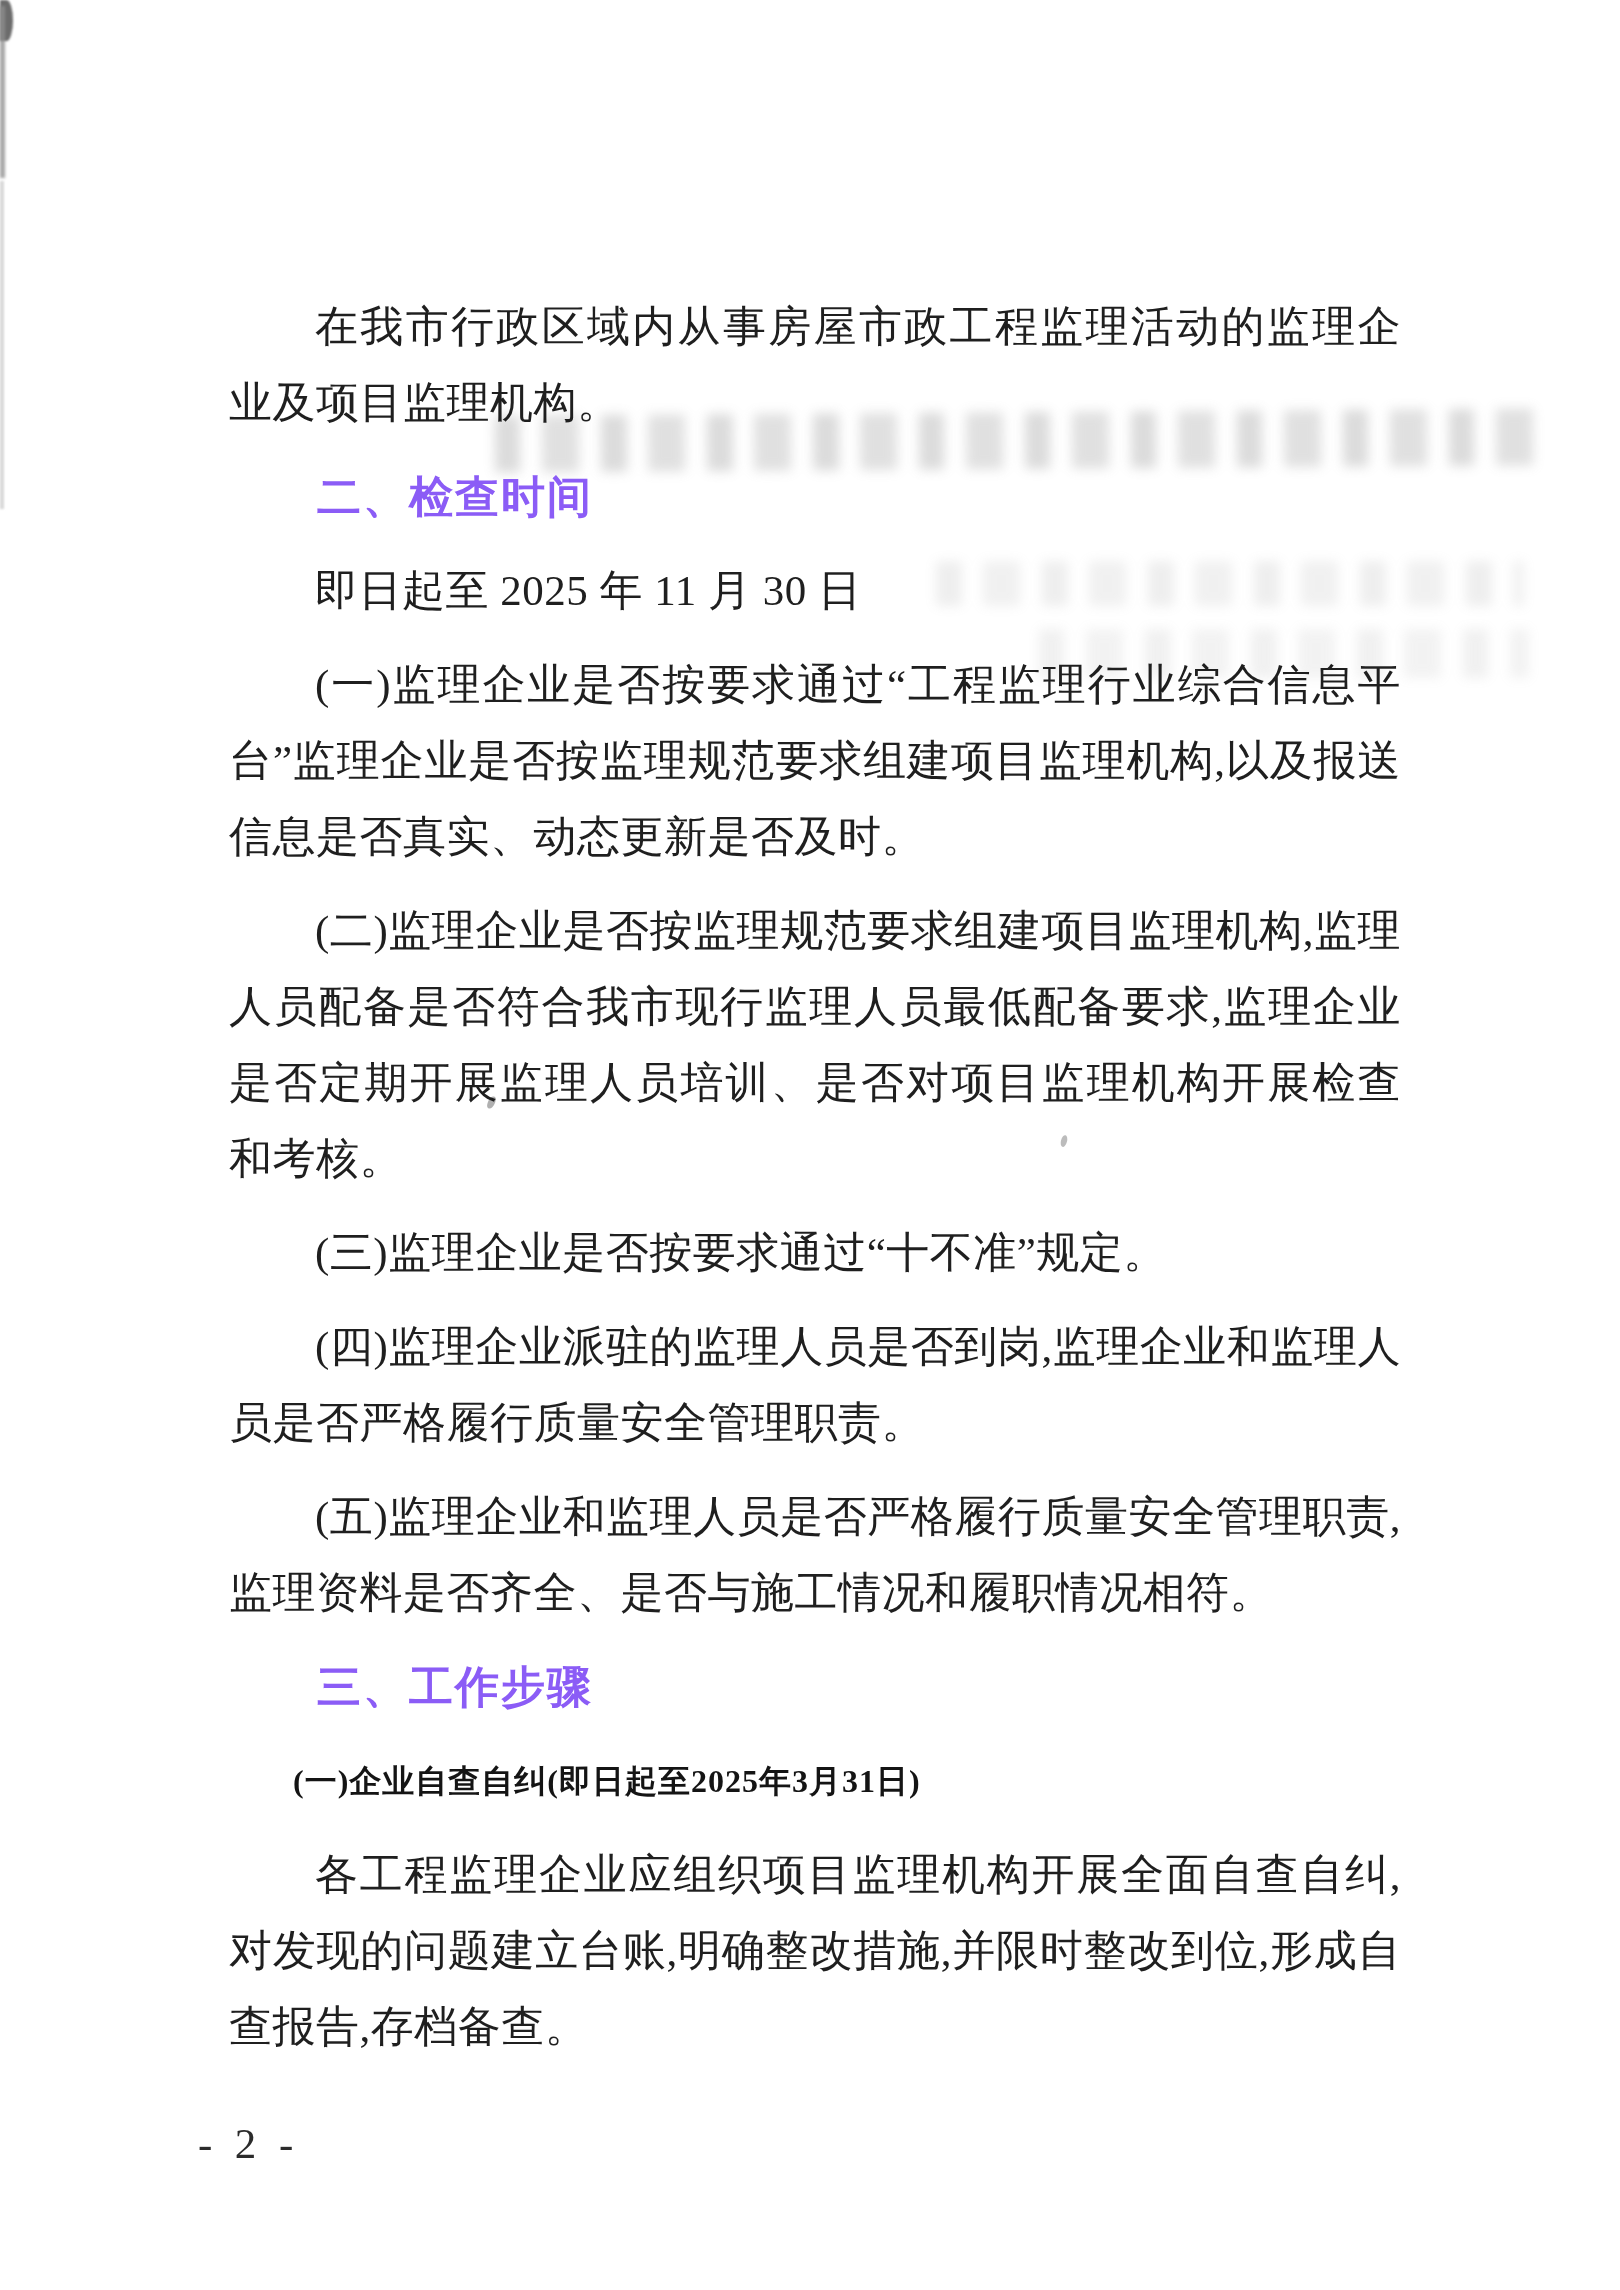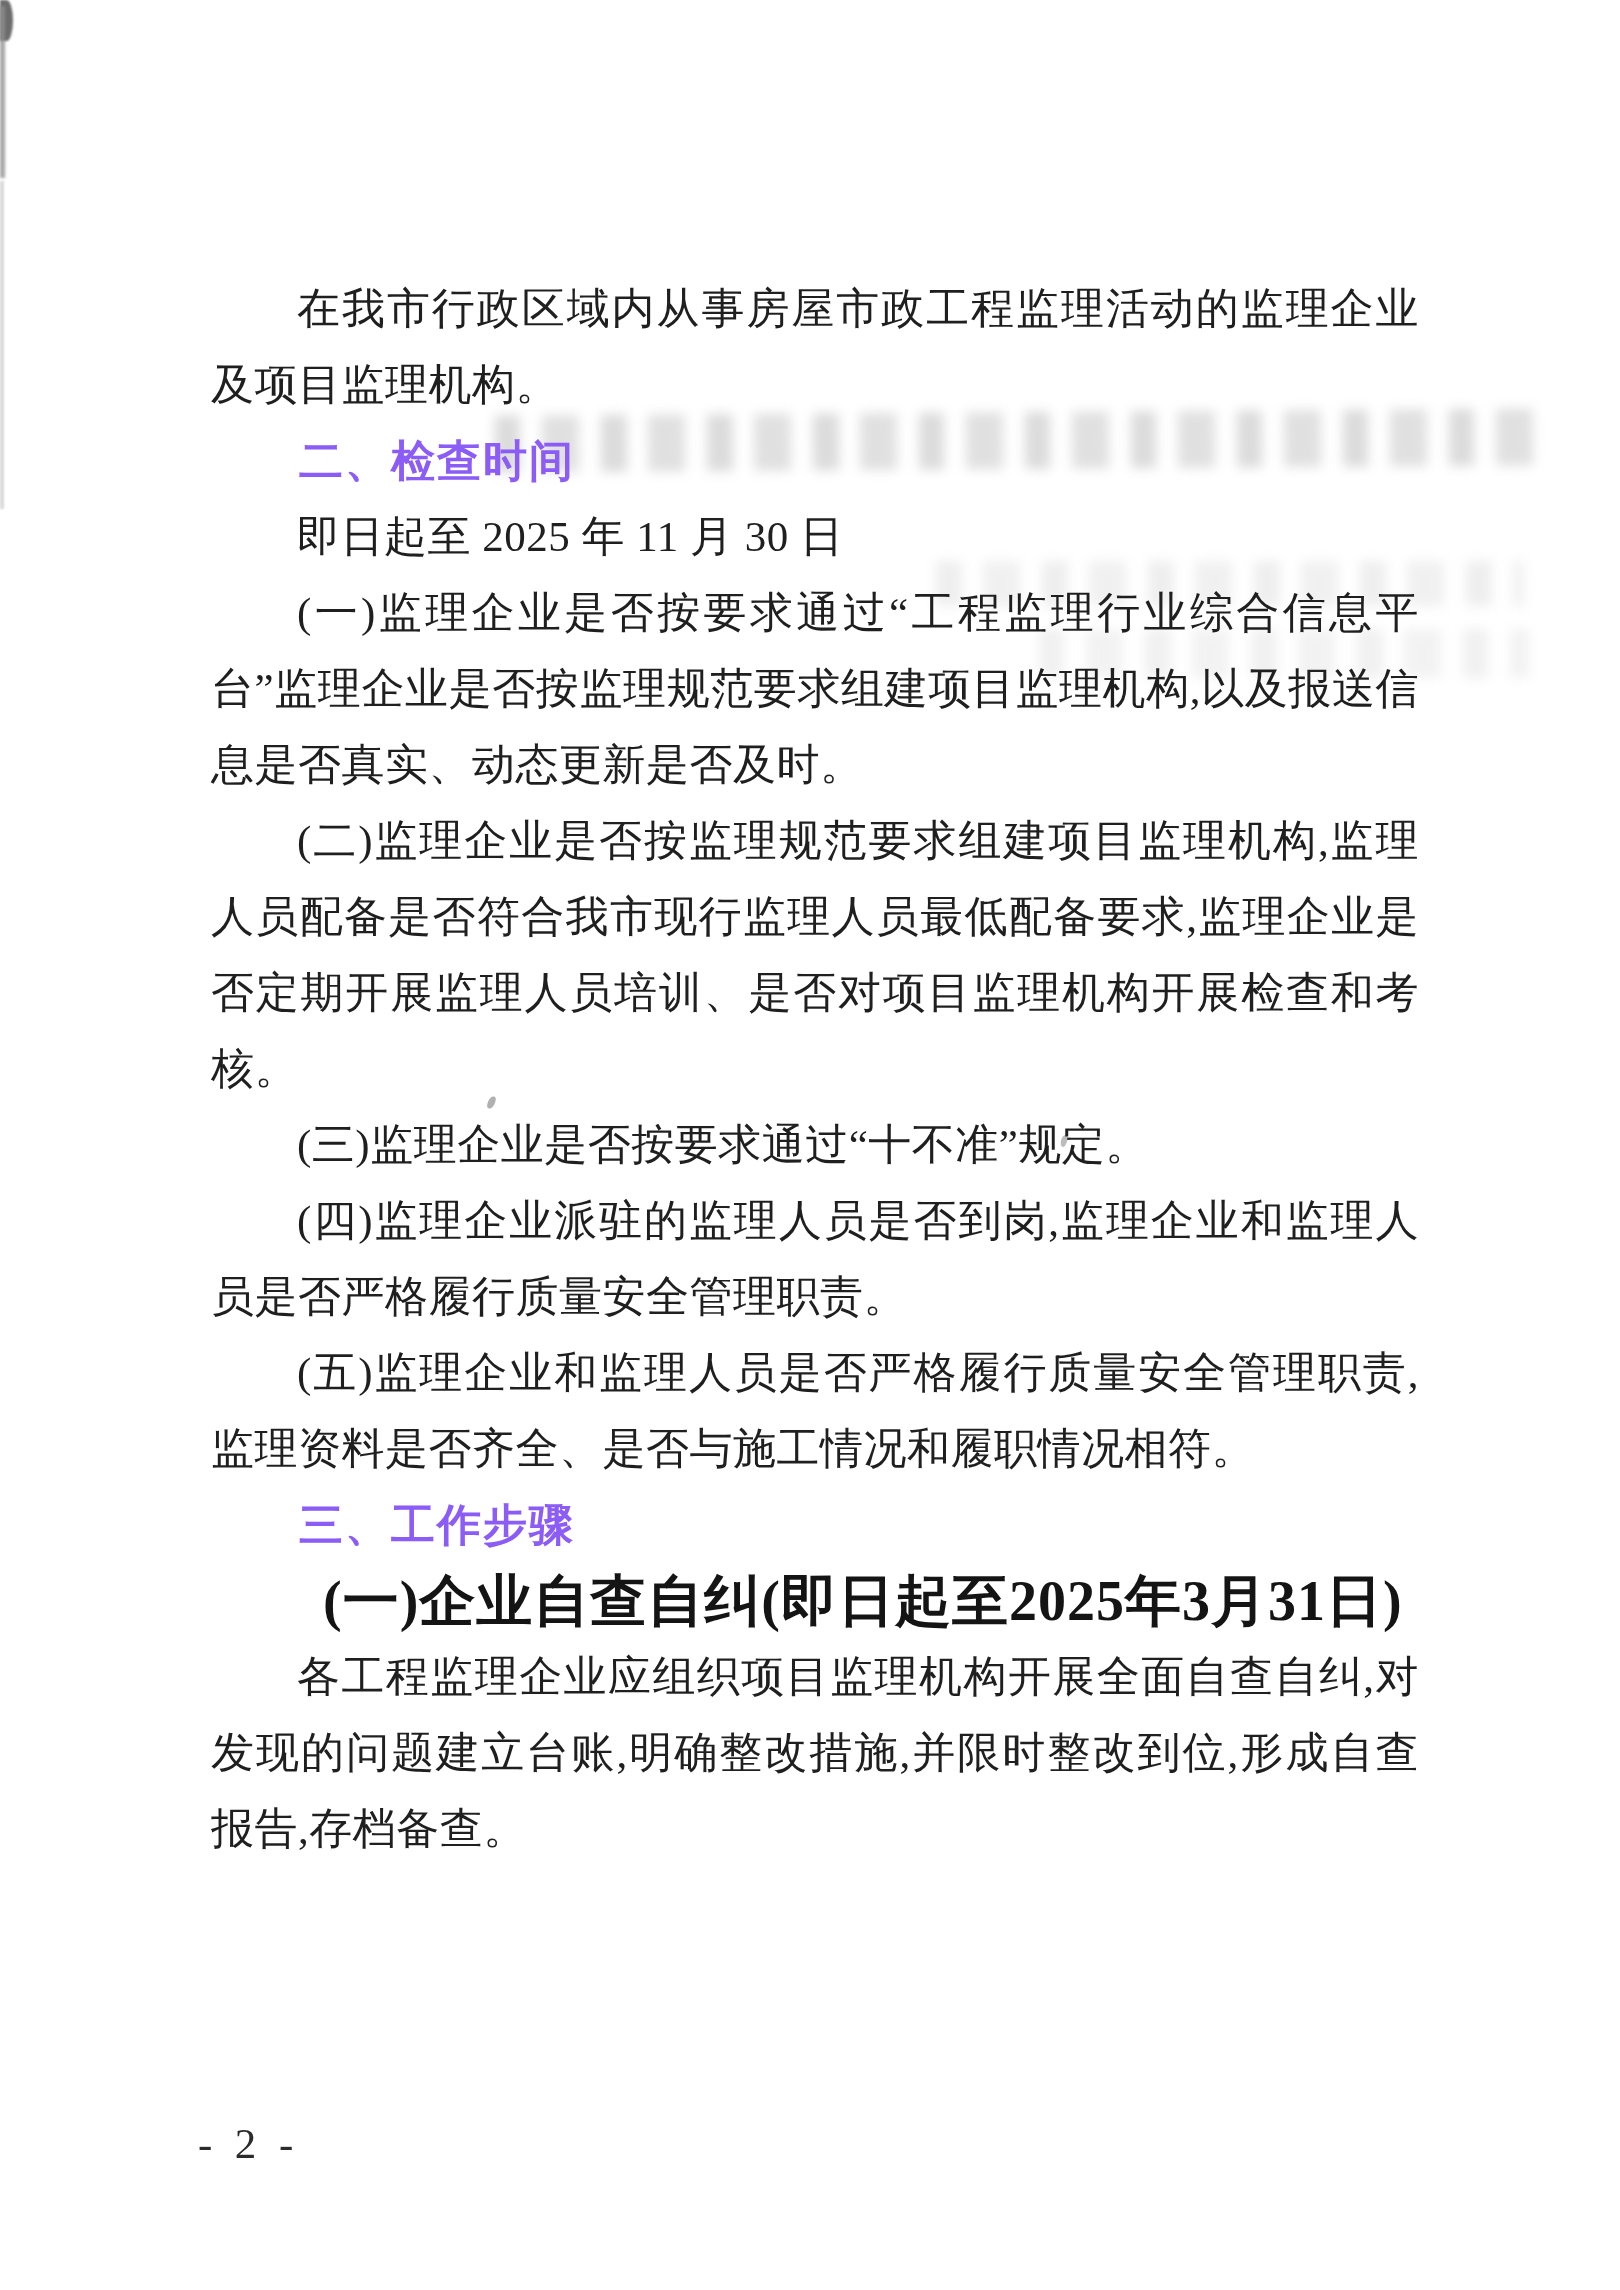--- a/index.html
+++ b/index.html
@@ -17,41 +17,41 @@
   }
 
   
   .doc-body {
     position: absolute;
     left: 211px;
     top: 271px;
     width: 1208px;
   }
   .blk {
-    margin: 0;
+    margin: 18px;
     font-size: 43px;
     line-height: 76px;
     color: #1f1f1f;
     text-align: justify;
     text-justify: inter-ideograph;
     text-indent: 2em;
     font-family: "Liberation Serif", "DejaVu Serif", serif;
     letter-spacing: 0.5px;
   }
   .blk.heading {
     font-family: "Liberation Sans", "DejaVu Sans", sans-serif;
     font-weight: 700;
     color: #8b5cf6;
     font-size: 44px;
     letter-spacing: 2px;
   }
   .blk.subheading {
     font-weight: 700;
     color: #141414;
-    font-size: 56px;
+    font-size: 32px;
     letter-spacing: 1px;
   }
 
   
   .page-number {
     position: absolute;
     left: 198px;
     top: 2119px;
     font-family: "Liberation Serif", "DejaVu Serif", serif;
     font-size: 43px;

